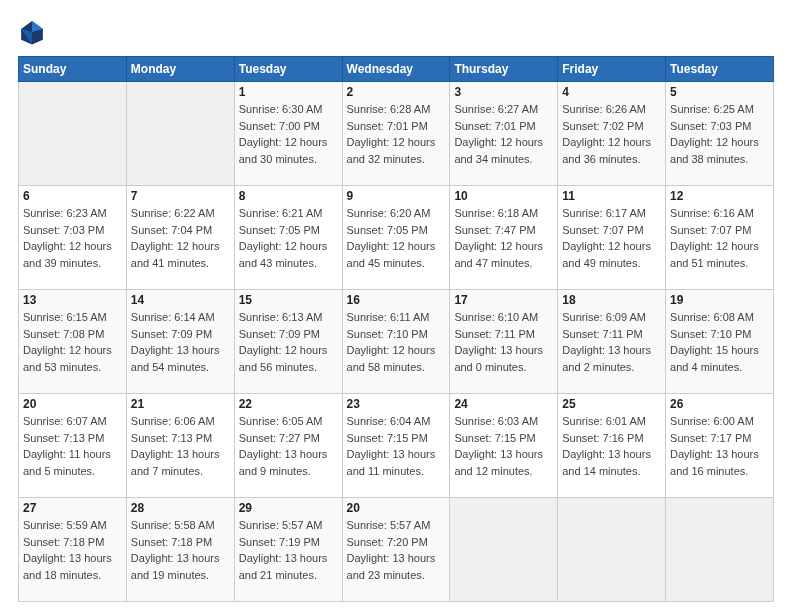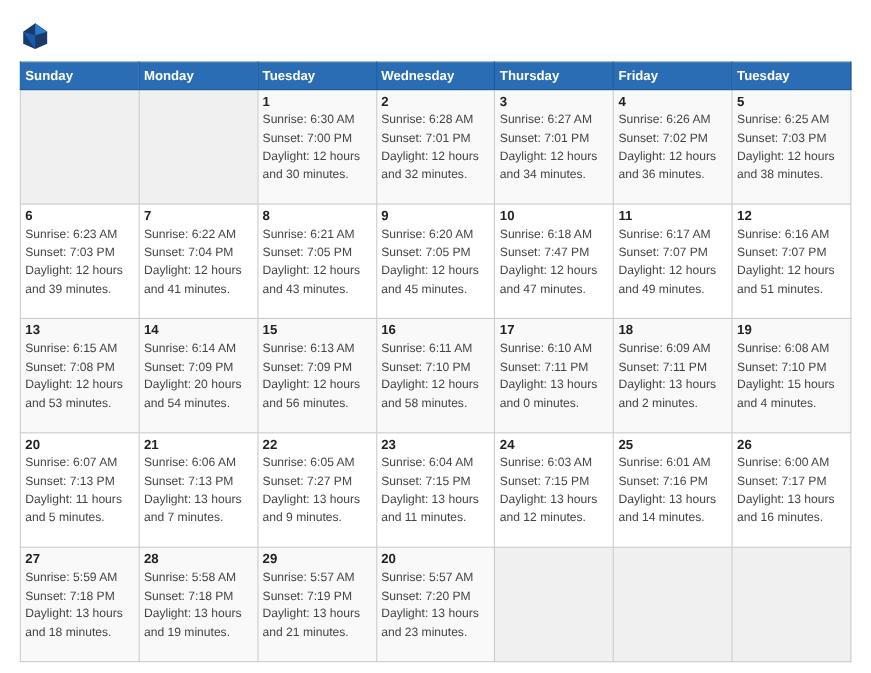--- a/index.html
+++ b/index.html
@@ -246,21 +246,21 @@
           <span>Sunrise: 6:15 AM</span><br>
           <span>Sunset: 7:08 PM</span><br>
           <span>Daylight: 12 hours and 53 minutes.</span>
         </div>
           </td>
           <td>
             <span class="day-num">14</span>
         <div class="day-detail">
           <span>Sunrise: 6:14 AM</span><br>
           <span>Sunset: 7:09 PM</span><br>
-          <span>Daylight: 20 hours and 54 minutes.</span>
+          <span>Daylight: 13 hours and 54 minutes.</span>
         </div>
           </td>
           <td>
             <span class="day-num">15</span>
         <div class="day-detail">
           <span>Sunrise: 6:13 AM</span><br>
           <span>Sunset: 7:09 PM</span><br>
           <span>Daylight: 12 hours and 56 minutes.</span>
         </div>
           </td>

